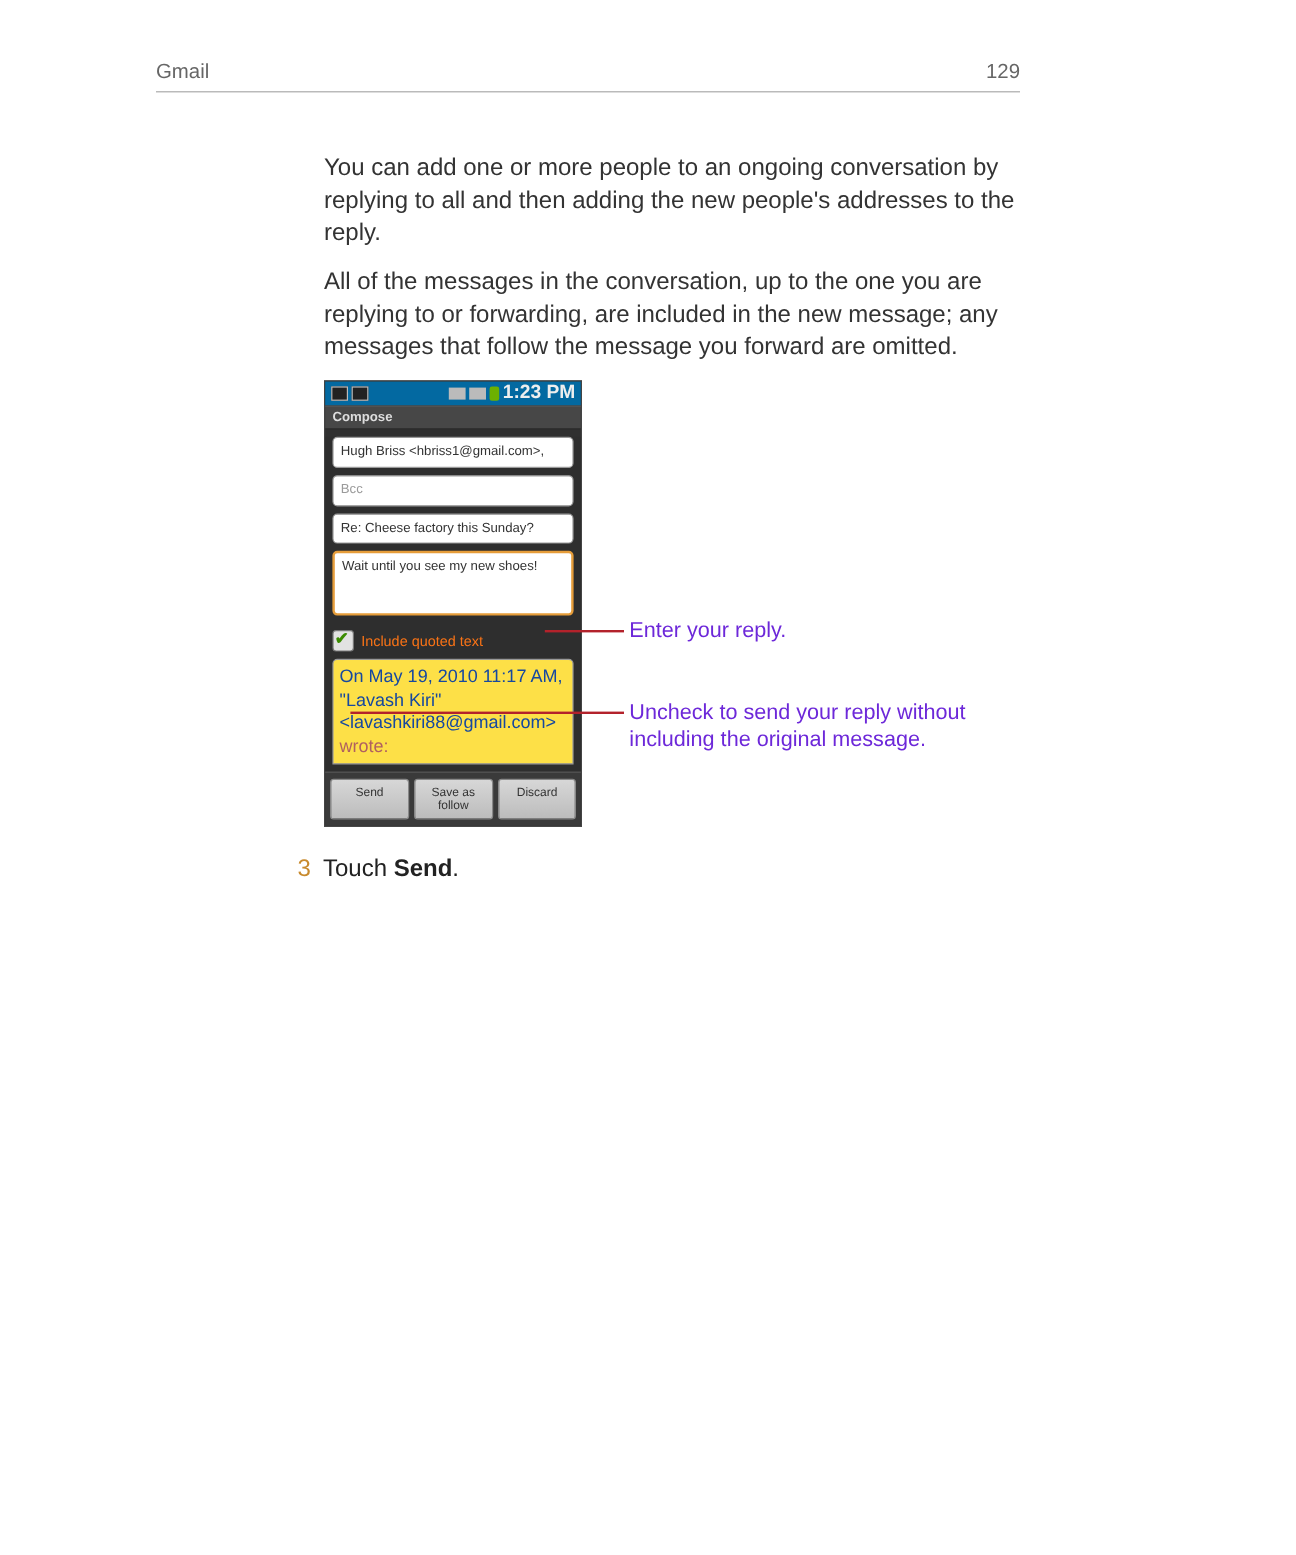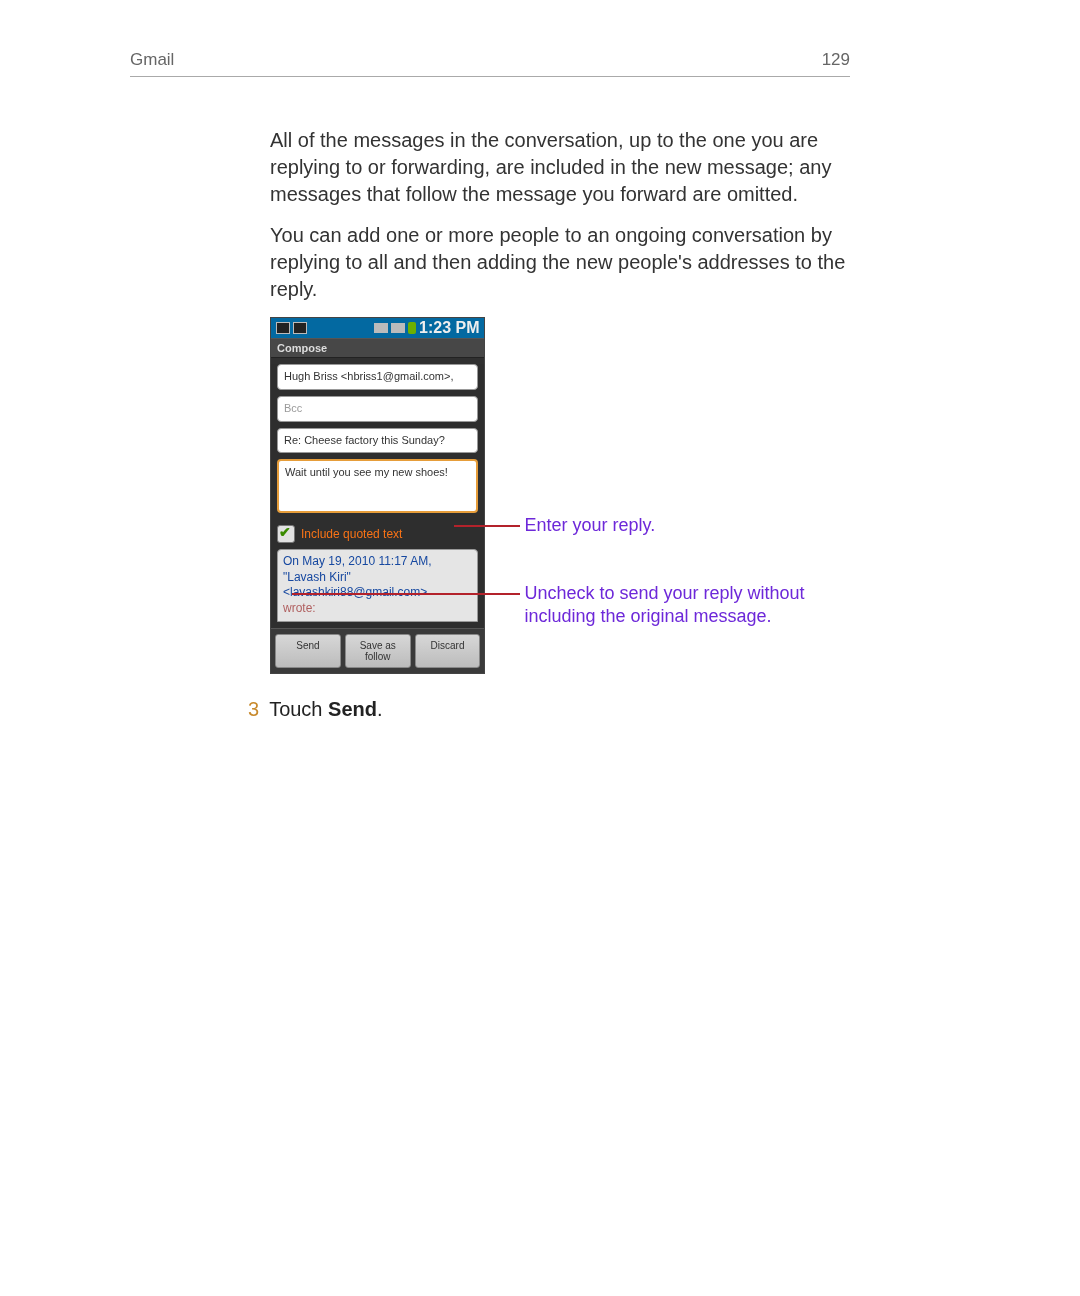--- a/index.html
+++ b/index.html
@@ -127,24 +127,24 @@
   }
   .checkbox::after {
     content: "✔";
     position: absolute;
     top: -2px; left: 1px;
     font-size: 14px;
     color: #3a8b00;
     font-weight: bold;
   }
   .quoted-text {
-    background: #e5e5e5;
+    background: #fde047;
     border: 1px solid #999;
     border-radius: 4px 4px 0 0;
-    font-size: 12px;
+    font-size: 15px;
     color: #1648a0;
     padding: 4px 5px 4px 5px;
     line-height: 1.3;
   }
   .quoted-text .wrote { color: #b06060; }
   .button-row {
     display: flex;
     border-top: 1px solid #555;
     background: #3a3a3a;
     padding: 5px 4px;
@@ -203,22 +203,22 @@
 <body>
 
 <div class="page">
 
   <div class="header-row">
     <span>Gmail</span>
     <span>129</span>
   </div>
 
   <div class="body-text">
+    <p>You can add one or more people to an ongoing conversation by replying to all and then adding the new people's addresses to the reply.</p>
     <p>All of the messages in the conversation, up to the one you are replying to or forwarding, are included in the new message; any messages that follow the message you forward are omitted.</p>
-    <p>You can add one or more people to an ongoing conversation by replying to all and then adding the new people's addresses to the reply.</p>
   </div>
 
   <div class="figure-area">
 
     <div class="phone">
       <div class="statusbar">
         <div class="left-icons">
           <span class="stat-icon"></span>
           <span class="stat-icon"></span>
         </div>

